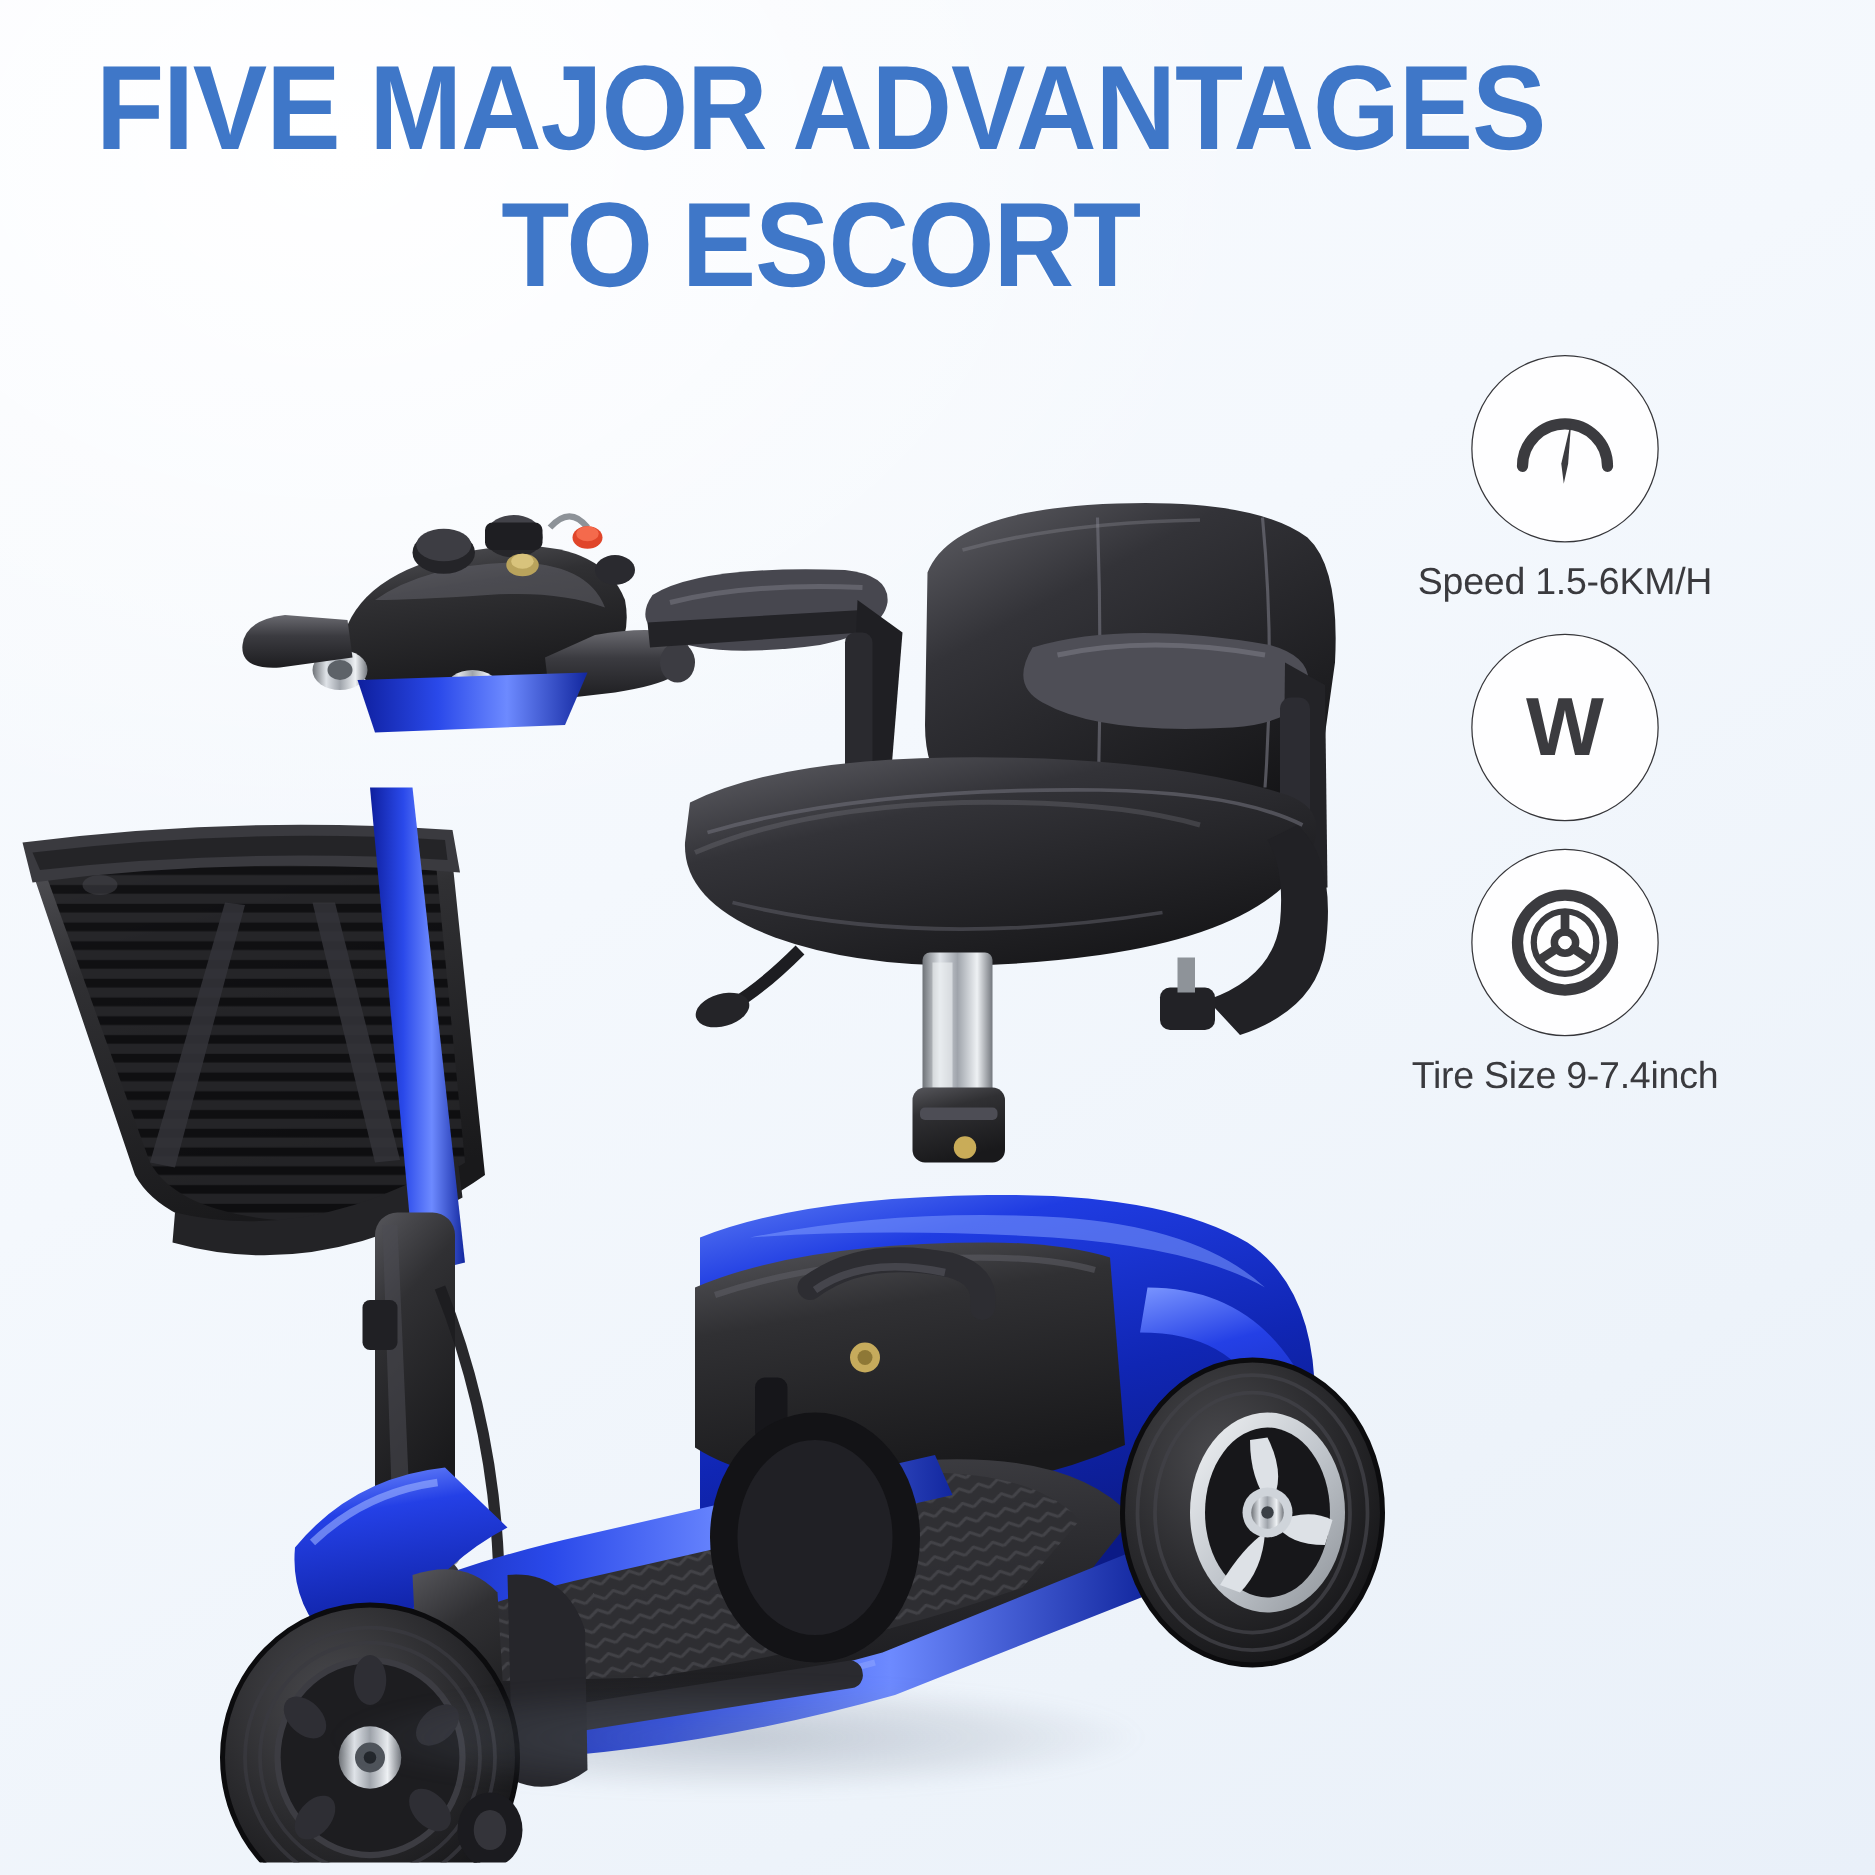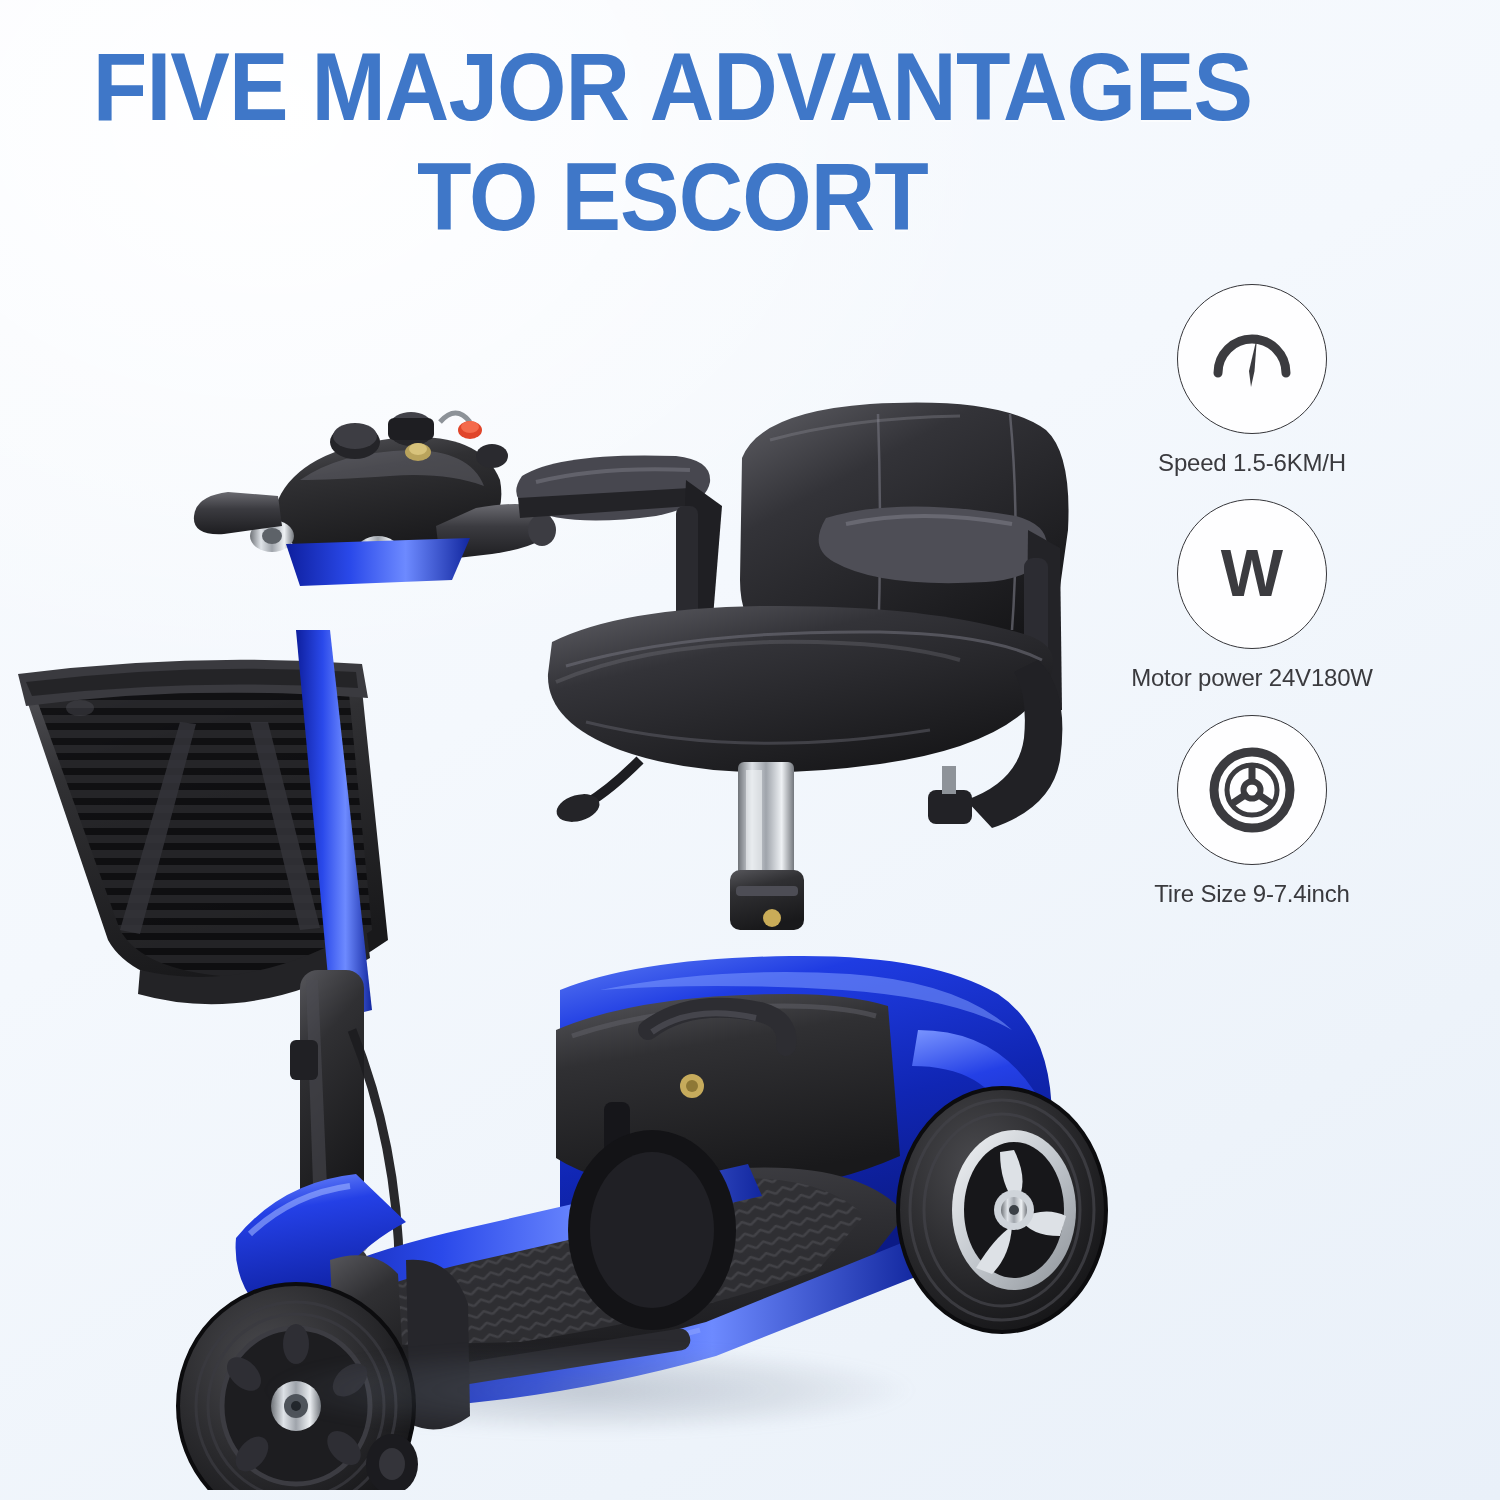--- a/index.html
+++ b/index.html
@@ -14,21 +14,20 @@
       radial-gradient(1200px 900px at 18% 8%, #ffffff 0%, rgba(255,255,255,0) 62%),
       linear-gradient(150deg,#f9fbfe 0%,#f4f8fd 42%,#edf3fa 78%,#e9f0f9 100%);
   }
 
   
   .title{
     position:absolute;left:0;top:38px;width:1313px;
     text-align:center;color:#3f77c8;
     font-weight:bold;line-height:1.02;
     letter-spacing:-1px;
-    padding-left:16px;
   }
   .title .l1{
     display:block;font-size:96px;
     transform:scaleX(.93);
     text-shadow:0 2px 0 rgba(255,255,255,.6);
   }
   .title .l2{
     display:block;font-size:96px;margin-top:12px;
     transform:scaleX(.93);
     text-shadow:0 2px 0 rgba(255,255,255,.6);
@@ -43,21 +42,21 @@
     display:flex;flex-direction:column;align-items:center;
   }
   .f-circle{
     width:150px;height:150px;border-radius:50%;
     border:1.6px solid #36363a;background:#fefeff;
     display:flex;align-items:center;justify-content:center;
     box-sizing:border-box;
   }
   .f-label{
     margin-top:14px;text-align:center;
-    color:#3a3a3e;font-size:24px;line-height:1.22;
+    color:#3a3a3e;font-size:30px;line-height:1.22;
     white-space:pre-line;letter-spacing:-.2px;
   }
   .icon-svg{display:block;}
 
   
   .scooter{position:absolute;left:0;top:330px;width:1180px;height:1160px;}
   .shadow-main{
     position:absolute;left:150px;top:1000px;width:880px;height:120px;
     background:radial-gradient(50% 50% at 50% 50%, rgba(110,122,140,.34) 0%, rgba(110,122,140,.14) 48%, rgba(110,122,140,0) 74%);
     filter:blur(6px);
@@ -344,21 +343,20 @@
     </div>
 
 
 
     <div class="feature">
       <div class="f-circle">
         <svg class="icon-svg" width="96" height="96" viewBox="0 0 96 96">
           <text x="48" y="70" text-anchor="middle" font-family="'Liberation Sans', sans-serif" font-size="66" font-weight="bold" fill="#3b3b3f">W</text>
         </svg>
       </div>
-      <div class="f-label">Motor power 24V180W</div>
     </div>
 
     <div class="feature">
       <div class="f-circle">
         <svg class="icon-svg" width="94" height="94" viewBox="0 0 94 94">
           <circle cx="47" cy="47" r="38" fill="none" stroke="#3b3b3f" stroke-width="9"></circle>
           <circle cx="47" cy="47" r="25" fill="none" stroke="#3b3b3f" stroke-width="5"></circle>
           <circle cx="47" cy="47" r="8.5" fill="none" stroke="#3b3b3f" stroke-width="6"></circle>
           <path d="M47 24 L47 38" stroke="#3b3b3f" stroke-width="7" stroke-linecap="round"></path>
           <path d="M28 60 L40 52" stroke="#3b3b3f" stroke-width="7" stroke-linecap="round"></path>

